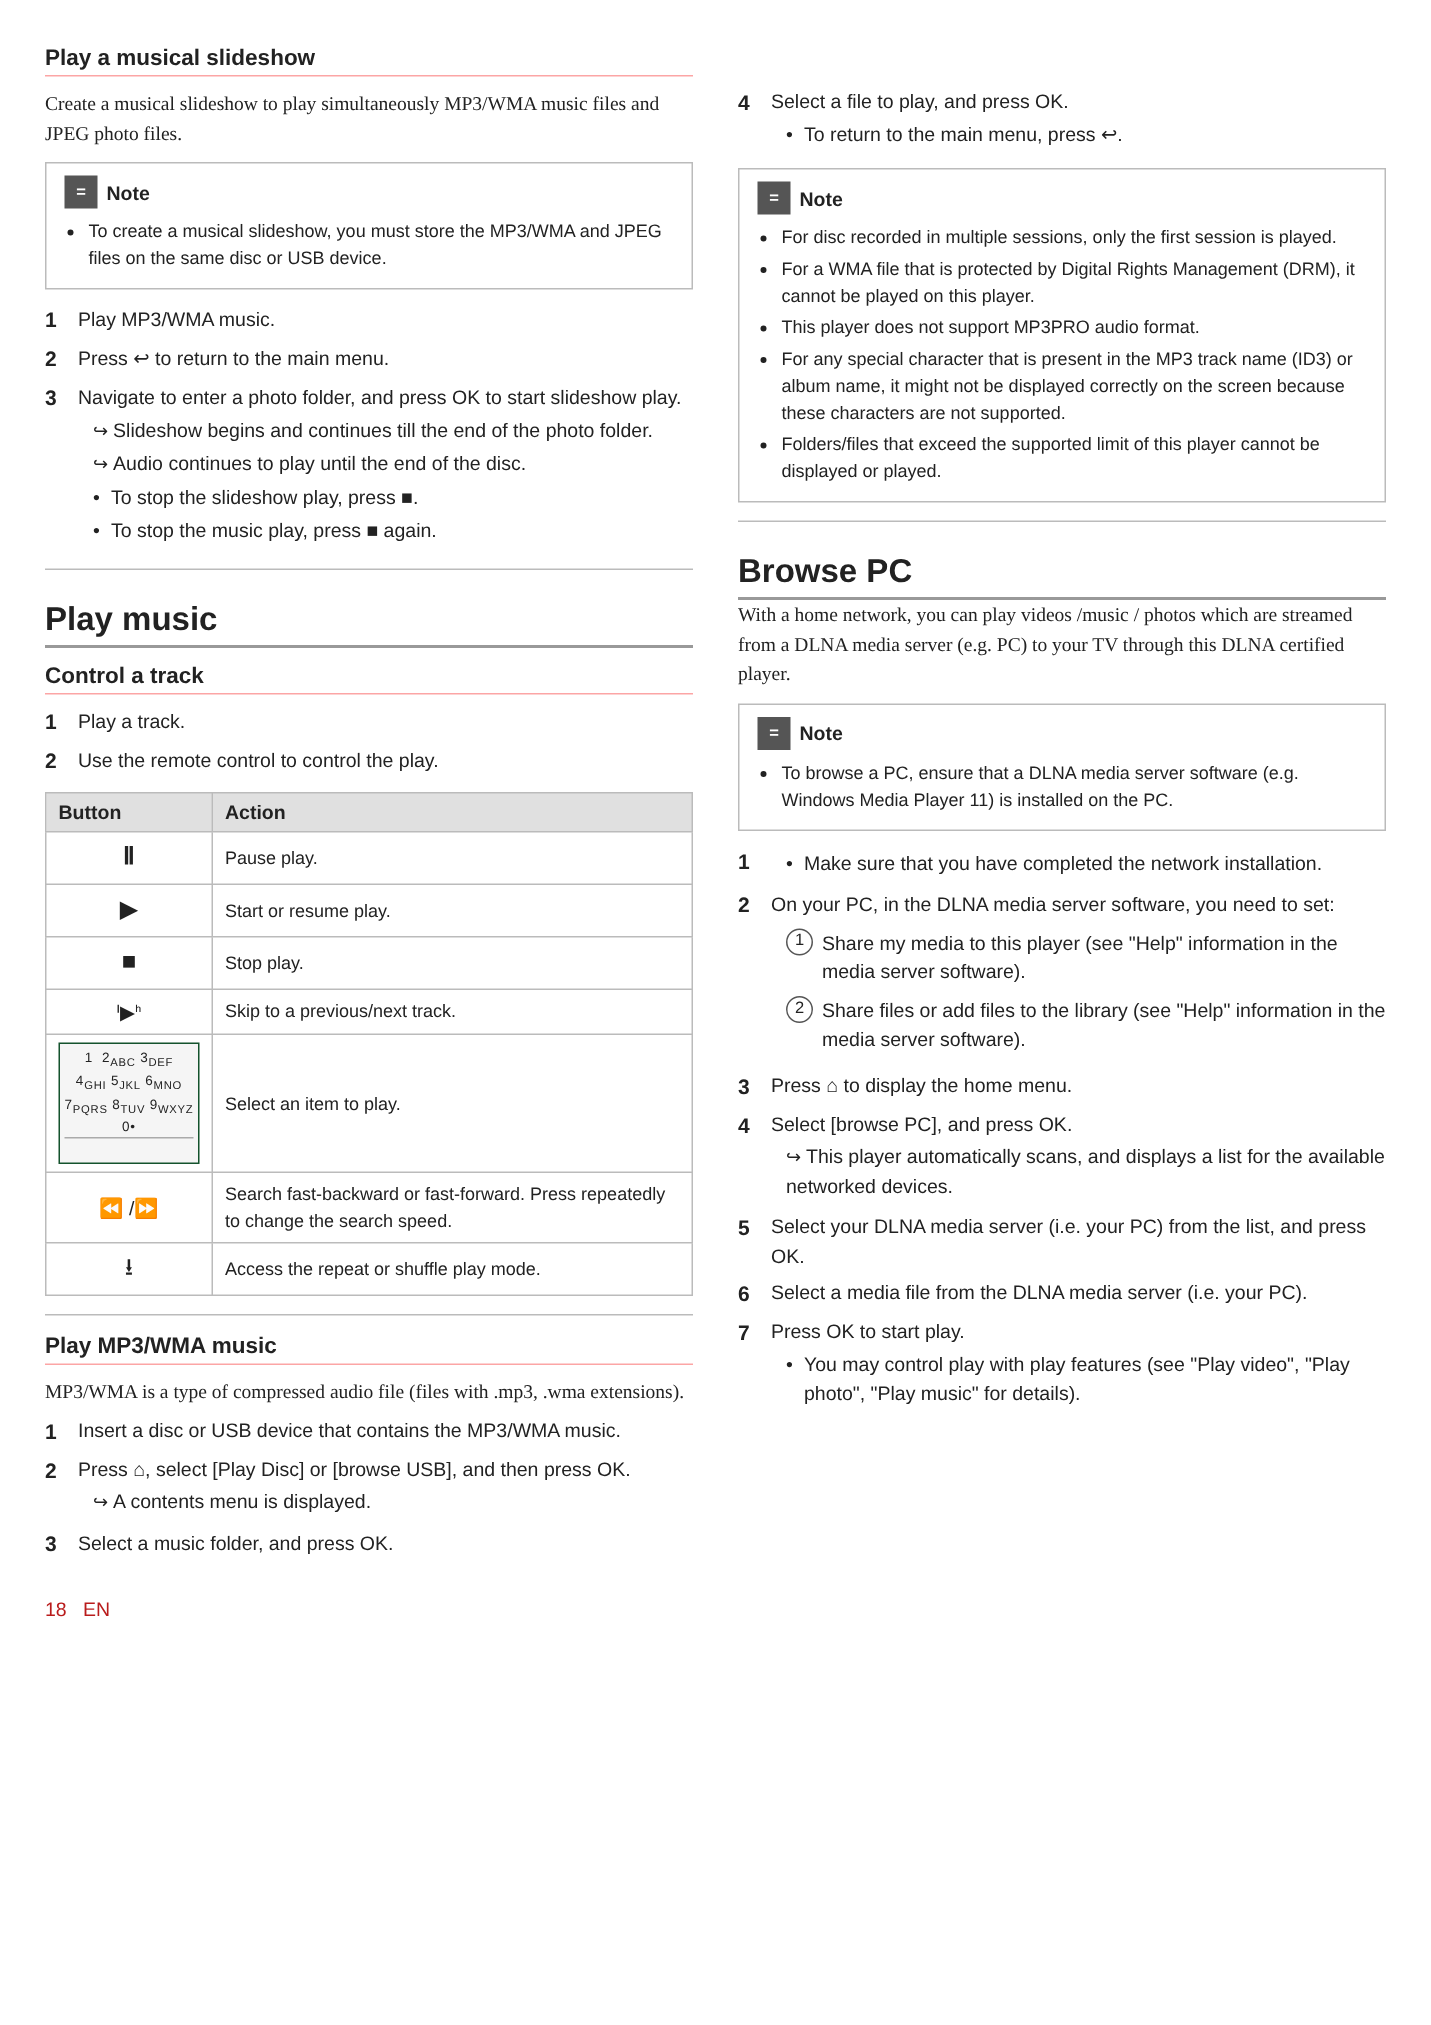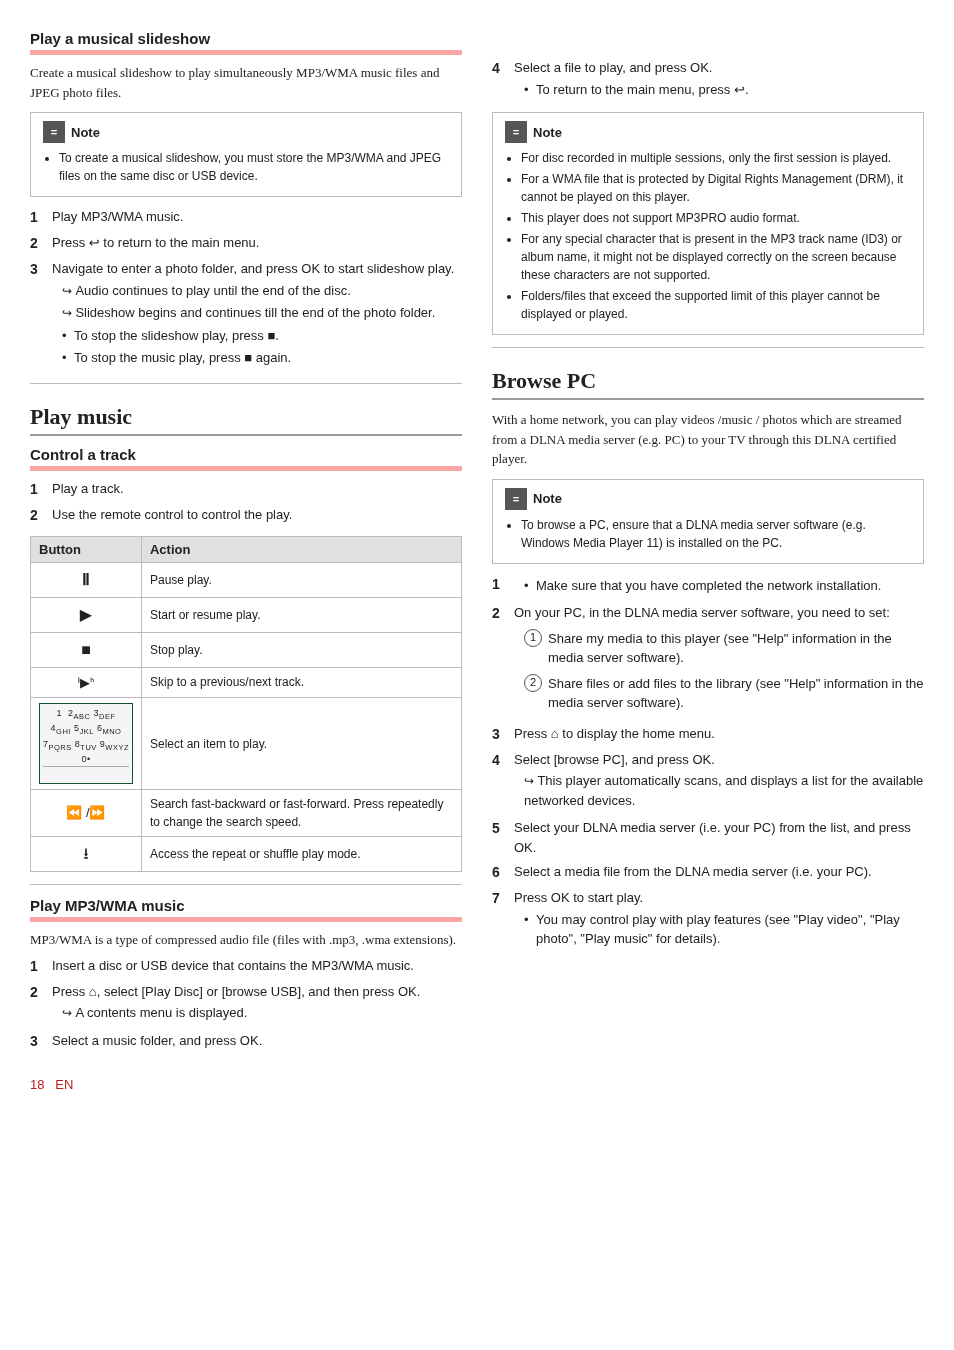--- a/index.html
+++ b/index.html
@@ -20,28 +20,26 @@
       flex: 1;
     }
     .col-right {
       flex: 1;
     }
     h2.section-title {
       font-size: 22px;
       font-weight: bold;
       border-bottom: 2px solid #999;
       padding-bottom: 4px;
-      margin-bottom: 10px;
       margin-top: 20px;
-      font-family: Liberation Serif, serif;
     }
     h3.subsection-title {
       font-size: 15px;
       font-weight: bold;
-      border-bottom: 5px solid #fca5a5;
+      border-bottom: 1px solid #fca5a5;
       padding-bottom: 3px;
       margin-bottom: 8px;
       margin-top: 10px;
     }
     p { margin-bottom: 6px; line-height: 1.5; font-family: Liberation Serif, serif; }
     .note-box {
       border: 1px solid #bbb;
       padding: 8px 12px;
       margin: 10px 0;
       background: #fff;
@@ -187,22 +185,22 @@
       </li>
       <li>
         <span class="step-num">2</span>
         <span class="step-content">Press ↩ to return to the main menu.</span>
       </li>
       <li>
         <span class="step-num">3</span>
         <span class="step-content">
           <span>Navigate to enter a photo folder, and press OK to start slideshow play.</span>
           <ul class="sub-list">
+            <li class="arrow">Slideshow begins and continues till the end of the photo folder.</li>
             <li class="arrow">Audio continues to play until the end of the disc.</li>
-            <li class="arrow">Slideshow begins and continues till the end of the photo folder.</li>
             <li class="bullet">To stop the slideshow play, press ■.</li>
             <li class="bullet">To stop the music play, press ■ again.</li>
           </ul>
         </span>
       </li>
     </ol>
 
     <hr class="divider">
 
     <h2 class="section-title">Play music</h2>

